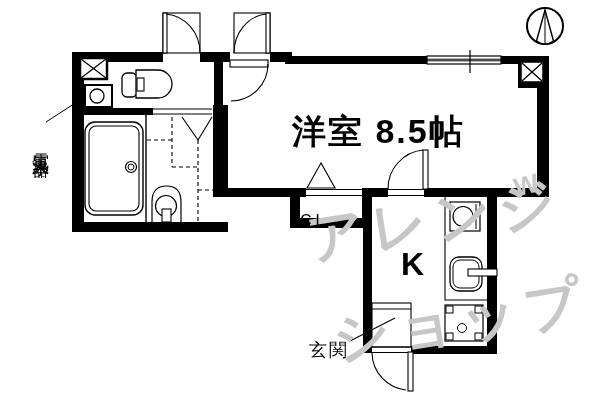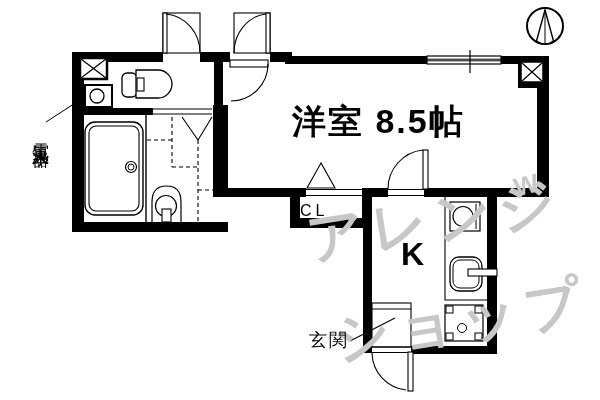--- a/index.html
+++ b/index.html
@@ -10,21 +10,21 @@
   #lbl-main{left:292px;top:95px;font-size:34px;font-weight:bold;letter-spacing:2px;}
   #lbl-k{left:401px;top:232px;font-size:32px;font-weight:bold;}
   #lbl-cl{left:300px;top:198px;width:62px;text-align:left;font-size:16px;letter-spacing:4px;}
   #lbl-genkan{left:301px;top:324px;font-size:18px;letter-spacing:2px;margin-left:8px;}
   #lbl-heater{left:29px;top:126px;font-size:17px;letter-spacing:2px;
               writing-mode:vertical-rl;text-orientation:upright;}
   .wm{position:absolute;color:#c7c7c7;font-weight:bold;z-index:3;}
   #wm1{left:306px;top:183px;font-size:56px;letter-spacing:7px;transform:rotate(-9deg);}
   #wm2{left:332px;top:283px;font-size:56px;letter-spacing:7px;transform:rotate(-9deg);}
   #wm3{left:514px;top:170px;font-size:26px;transform:rotate(-14deg);}
-  .txt-layer{position:absolute;left:0;top:4px;width:600px;height:316px;z-index:4;pointer-events:none;}
+  .txt-layer{position:absolute;left:0;top:14px;width:600px;height:316px;z-index:4;pointer-events:none;}
 </style>
 </head>
 <body>
 
 <div id="stage">
 
   <svg id="plan-svg" width="600" height="400" viewBox="0 0 600 400">
 
     <g fill="#000" stroke="none">
 

